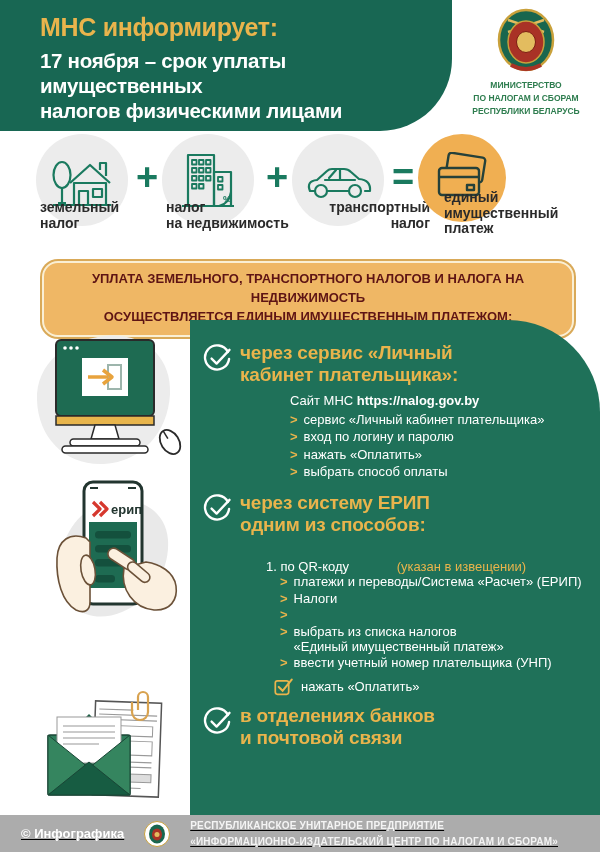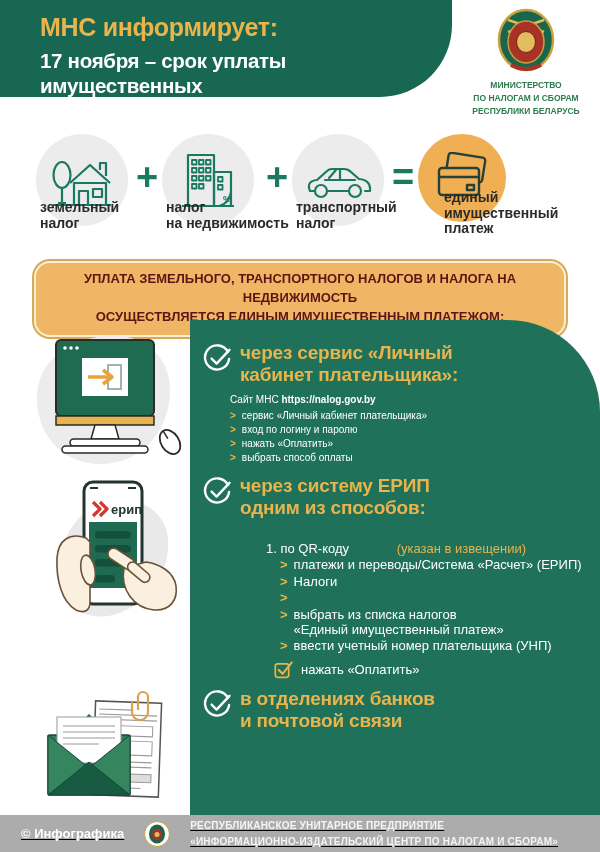--- a/index.html
+++ b/index.html
@@ -1,65 +1,65 @@
 <!DOCTYPE html>
 <html style="--header-green: #186753; --panel-green: #1F7159; --gold: #E9B44C; --icon-green: #1A7A5F; --banner-bg: #EFB765; --banner-border: #D9A958; --banner-text: #5E1414; --orange-circle: #F0AF52; --circle-gray: #ECECEC; --footer-gray: #ACACAC; --ministry-green: #2E7D4F; --erip-red: #D6382E;"><head>
 <meta charset="utf-8">
 <style>
   html,body{margin:0;padding:0;background:#fff;}
   .page{position:relative;width:600px;height:852px;overflow:hidden;background:#fff;
         font-family:"Liberation Sans",sans-serif;}
   svg text{font-family:"Liberation Sans",sans-serif;}
 
   
-  .header{position:absolute;left:0;top:0;width:452px;height:97px;
+  .header{position:absolute;left:0;top:0;width:452px;height:131px;
           background:var(--header-green,#186753);border-bottom-right-radius:72px;}
   .brand{position:absolute;left:40px;top:13px;font-size:25px;font-weight:bold;
          color:var(--gold,#E9B44C);letter-spacing:-0.3px;}
   .title{position:absolute;left:40px;top:48px;width:405px;font-size:20.5px;font-weight:bold;
          color:#fff;line-height:1.22;white-space:pre-line;letter-spacing:-0.3px;}
   .logo-block{position:absolute;left:452px;top:8px;width:148px;text-align:center;}
   .ministry{margin-top:3px;font-size:8.5px;font-weight:bold;color:var(--ministry-green,#2E7D4F);
             line-height:1.5;white-space:pre-line;}
 
   
   .equation{position:absolute;left:36px;top:134px;display:flex;align-items:flex-start;}
   .eq-col{position:relative;}
-  .eq-col.c1{width:96px;}.eq-col.c2{width:100px;}.eq-col.c3{width:96px;}.eq-col.c4{width:140px;}
+  .eq-col.c1{width:96px;}.eq-col.c2{width:100px;}.eq-col.c3{width:96px;text-align:right;}.eq-col.c4{width:140px;}
   .circle{width:92px;height:92px;border-radius:50%;background:var(--circle-gray,#ECECEC);
           display:flex;align-items:center;justify-content:center;}
   .circle.orange{width:88px;height:88px;background:var(--orange-circle,#F0AF52);}
   .op{width:30px;text-align:center;font-size:38px;font-weight:bold;
       color:var(--icon-green,#1A7A5F);margin-top:24px;line-height:1;}
   .eq-label{position:absolute;left:4px;top:66px;width:134px;font-size:14px;font-weight:bold;
             color:#2A2A2A;line-height:1.12;white-space:pre-line;}
   .eq-col.c4 .eq-label{left:26px;top:56px;}
 
   
-  .banner{position:absolute;left:34px;top:261px;width:532px;box-sizing:border-box;
+  .banner{position:absolute;left:42px;top:261px;width:532px;box-sizing:border-box;
           background:var(--banner-bg,#EFB765);border:2.5px solid #FAEFD4;border-radius:16px;
           box-shadow:0 0 0 2px var(--banner-border,#D9A958);
           padding:7px 20px 8px;text-align:center;font-size:13px;font-weight:bold;
           color:var(--banner-text,#5E1414);line-height:1.45;white-space:pre-line;}
 
   
   .illu{position:absolute;}
   .illu-computer{left:20px;top:330px;}
   .illu-phone{left:28px;top:476px;}
   .illu-envelope{left:22px;top:688px;}
 
   
   .panel{position:absolute;left:190px;top:320px;width:410px;height:495px;box-sizing:border-box;
          background:var(--panel-green,#1F7159);border-top-right-radius:92px;
          padding:22px 10px 0 12px;color:#fff;}
   .shead{display:flex;align-items:flex-start;gap:8px;}
   .check{flex:0 0 30px;margin-top:2px;}
   .stitle{font-size:19px;font-weight:bold;color:var(--gold,#E9B44C);line-height:1.16;
           white-space:pre-line;letter-spacing:-0.2px;}
-  .sbody{margin-left:28px;font-size:10px;line-height:1.15;}
+  .sbody{margin-left:88px;font-size:13px;line-height:1.15;}
   .intro{margin-top:8px;margin-bottom:4px;}
   .intro .url{font-weight:bold;}
   .bullet{display:flex;gap:6px;margin-top:2.5px;}
   .marker{color:var(--gold,#E9B44C);font-weight:bold;flex:0 0 auto;}
   .btext{white-space:pre-line;}
   .section2{margin-top:12px;}
   .numbered{margin-left:64px;margin-top:7px;font-size:13px;line-height:1.18;}
   .nitem{margin-bottom:1.5px;white-space:pre-line;}
   .note{color:var(--gold,#E9B44C);margin-left:44px;}
   .tree{margin-left:78px;margin-top:1px;font-size:13px;line-height:1.15;}

